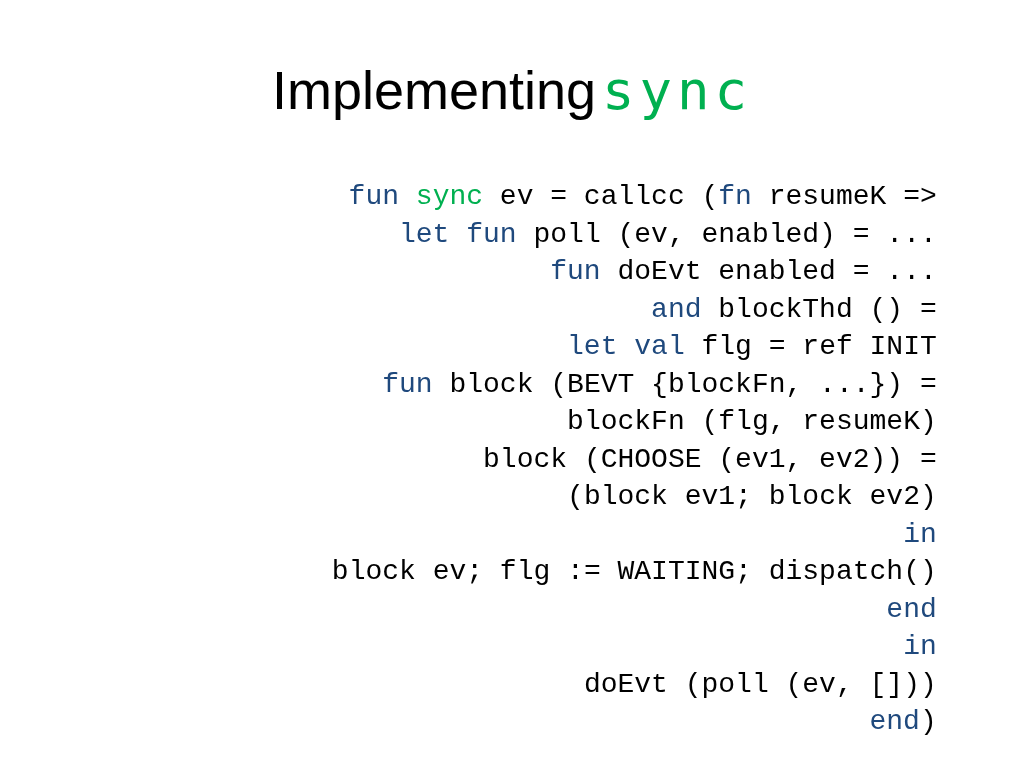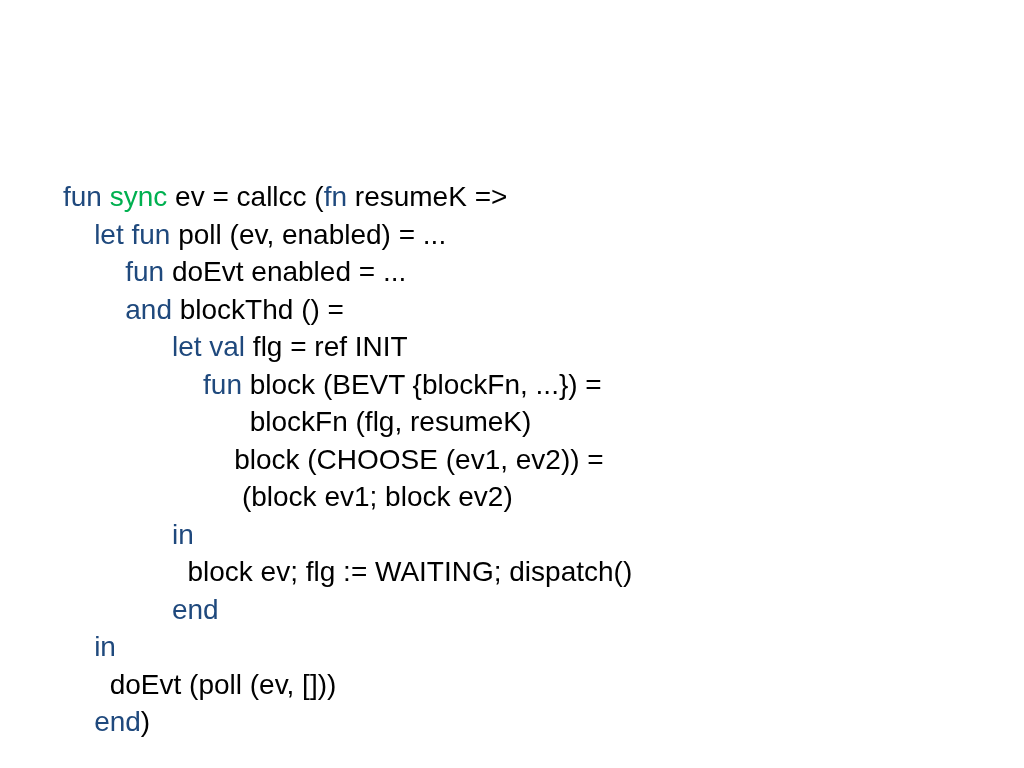--- a/index.html
+++ b/index.html
@@ -30,28 +30,31 @@
     font-family: "DejaVu Sans Mono", "Liberation Mono", monospace;
     color: var(--accent, #00B050);
     letter-spacing: 5px;
     margin-left: 6px;
   }
   .code {
     position: absolute;
     top: 178px;
     left: 63px;
     margin: 0;
-    font-family: Liberation Sans, sans-serif;
+    font-family: Liberation Mono, monospace;
     font-size: 28px;
     line-height: 37.5px;
     color: var(--text, #000000);
     white-space: pre;
+    text-align: right;
   }
   .tok-kw     { color: var(--kw, #1F497D); }
   .tok-accent { color: var(--accent, #00B050); }
   .tok-plain  { color: var(--text, #000000); }
 </style>
 </head>
 <body>
 
 <div class="slide">
+  <div class="title"><span>Implementing</span><span class="accent">sync</span>
+  </div>
   <pre class="code"><div><span class="tok-kw">fun</span><span class="tok-plain"> </span><span class="tok-accent">sync</span><span class="tok-plain"> ev = callcc (</span><span class="tok-kw">fn</span><span class="tok-plain"> resumeK =&gt;</span></div><div><span class="tok-plain">    </span><span class="tok-kw">let</span><span class="tok-plain"> </span><span class="tok-kw">fun</span><span class="tok-plain"> poll (ev, enabled) = ...</span></div><div><span class="tok-plain">        </span><span class="tok-kw">fun</span><span class="tok-plain"> doEvt enabled = ...</span></div><div><span class="tok-plain">        </span><span class="tok-kw">and</span><span class="tok-plain"> blockThd () =</span></div><div><span class="tok-plain">              </span><span class="tok-kw">let</span><span class="tok-plain"> </span><span class="tok-kw">val</span><span class="tok-plain"> flg = ref INIT</span></div><div><span class="tok-plain">                  </span><span class="tok-kw">fun</span><span class="tok-plain"> block (BEVT {blockFn, ...}) =</span></div><div><span class="tok-plain">                        blockFn (flg, resumeK)</span></div><div><span class="tok-plain">                      block (CHOOSE (ev1, ev2)) =</span></div><div><span class="tok-plain">                       (block ev1; block ev2)</span></div><div><span class="tok-plain">              </span><span class="tok-kw">in</span></div><div><span class="tok-plain">                block ev; flg := WAITING; dispatch()</span></div><div><span class="tok-plain">              </span><span class="tok-kw">end</span></div><div><span class="tok-plain">    </span><span class="tok-kw">in</span></div><div><span class="tok-plain">      doEvt (poll (ev, []))</span></div><div><span class="tok-plain">    </span><span class="tok-kw">end</span><span class="tok-plain">)</span></div></pre>
 </div>
 
 </body></html>

